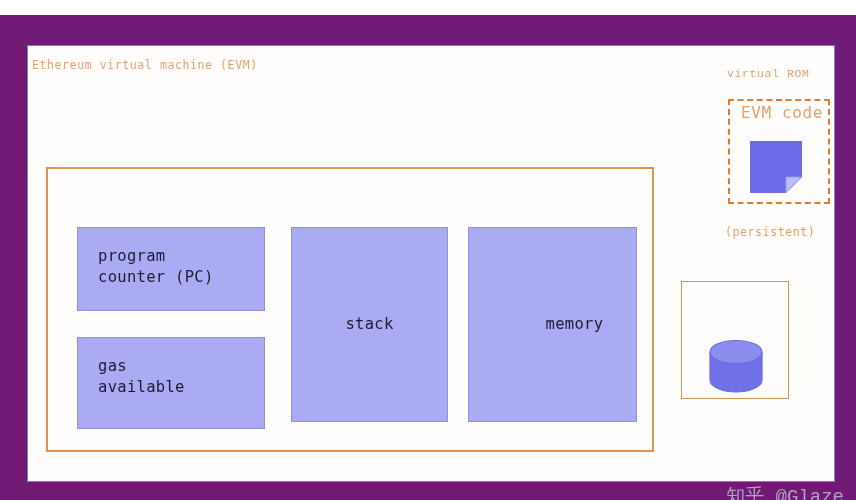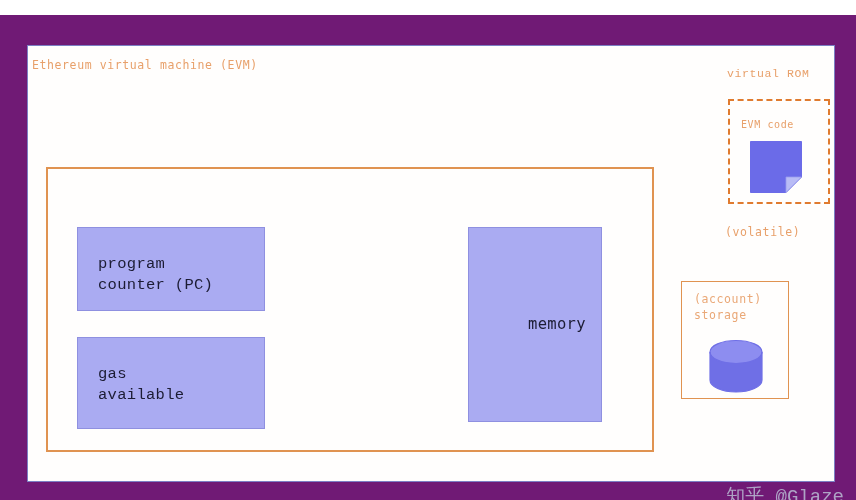--- a/index.html
+++ b/index.html
@@ -67,34 +67,33 @@
     background: #aaabf2;
     border: 1px solid #8f90e0;
     box-sizing: border-box;
     color: #1c1c34;
     font-size: 15.5px;
     line-height: 1.35;
     letter-spacing: 0.3px;
     white-space: pre-line;
   }
   .purple-box.topleft-text {
-    padding: 26px 0 0 20px;
-    font-family: Liberation Mono, monospace;
+    padding: 18px 0 0 20px;
   }
   .purple-box.center-text {
     display: flex;
     align-items: center;
     justify-content: center;
     text-align: center;
   }
 
   #pc-box     { left: 77px;  top: 212px; width: 188px; height: 84px; }
   #gas-box    { left: 77px;  top: 322px; width: 188px; height: 92px; }
   #stack-box  { left: 291px; top: 212px; width: 157px; height: 195px; }
-  #memory-box { left: 468px; top: 212px; width: 134px; height: 195px; padding-left: 44px; }
+  #memory-box { left: 468px; top: 212px; width: 169px; height: 195px; padding-left: 44px; }
 
   
   #virtual-rom-label {
     position: absolute;
     left: 727px;
     top: 52px;
     font-size: 11.5px;
     letter-spacing: 0.6px;
     color: #e8a06a;
     white-space: nowrap;
@@ -105,22 +104,22 @@
     left: 728px;
     top: 84px;
     width: 102px;
     height: 105px;
     border: 2px dashed #e07b2f;
     box-sizing: border-box;
   }
   #evm-code-label {
     position: absolute;
     left: 741px;
-    top: 104px;
-    font-size: 10px;
+    top: 88px;
+    font-size: 16px;
     letter-spacing: 0.6px;
     color: #e8a06a;
     white-space: nowrap;
   }
   #doc-icon {
     position: absolute;
     left: 750px;
     top: 126px;
     width: 52px;
     height: 52px;
@@ -196,40 +195,39 @@
   <div id="evm-title">Ethereum virtual machine (EVM)</div>
 
   <div id="machine-state-box"></div>
 
   <div class="purple-box topleft-text" id="pc-box">program
 counter (PC)</div>
 
   <div class="purple-box topleft-text" id="gas-box">gas
 available</div>
 
+  <div class="purple-box center-text" id="stack-box">stack</div>
 
   <div class="purple-box center-text" id="memory-box">memory</div>
 
   <div id="virtual-rom-label">virtual ROM</div>
 
   <div id="evm-code-box"></div>
 
   <div id="evm-code-label">EVM code</div>
 
   <svg id="doc-icon" viewBox="0 0 52 52">
     <path d="M0.5 0.5 H51.5 V36 L36 51.5 H0.5 Z" fill="#6b6be8" stroke="#6b6be8" stroke-width="1"></path>
     <path d="M51.5 36 L36 51.5 V36 Z" fill="#b9bcf5" stroke="#9a9cee" stroke-width="0.8"></path>
   </svg>
 
-  <div id="immutable-label">(volatile)</div>
+  <div id="immutable-label">(persistent)</div>
 
   <div id="storage-box"></div>
 
-  <div id="storage-label">(account)
-storage</div>
 
   <svg id="db-icon" viewBox="0 0 56 54">
     <path d="M2 13 H54 V41 A26 12 0 0 1 2 41 Z" fill="#6f6fe6"></path>
     <ellipse cx="28" cy="13" rx="26" ry="11.5" fill="#8d8df0" stroke="#6f6fe6" stroke-width="1.2"></ellipse>
     <path d="M2 13 V41 A26 12 0 0 0 54 41 V13" fill="none" stroke="#6f6fe6" stroke-width="1.2"></path>
   </svg>
 
 
   <div id="watermark">知乎 @Glaze</div>
 

